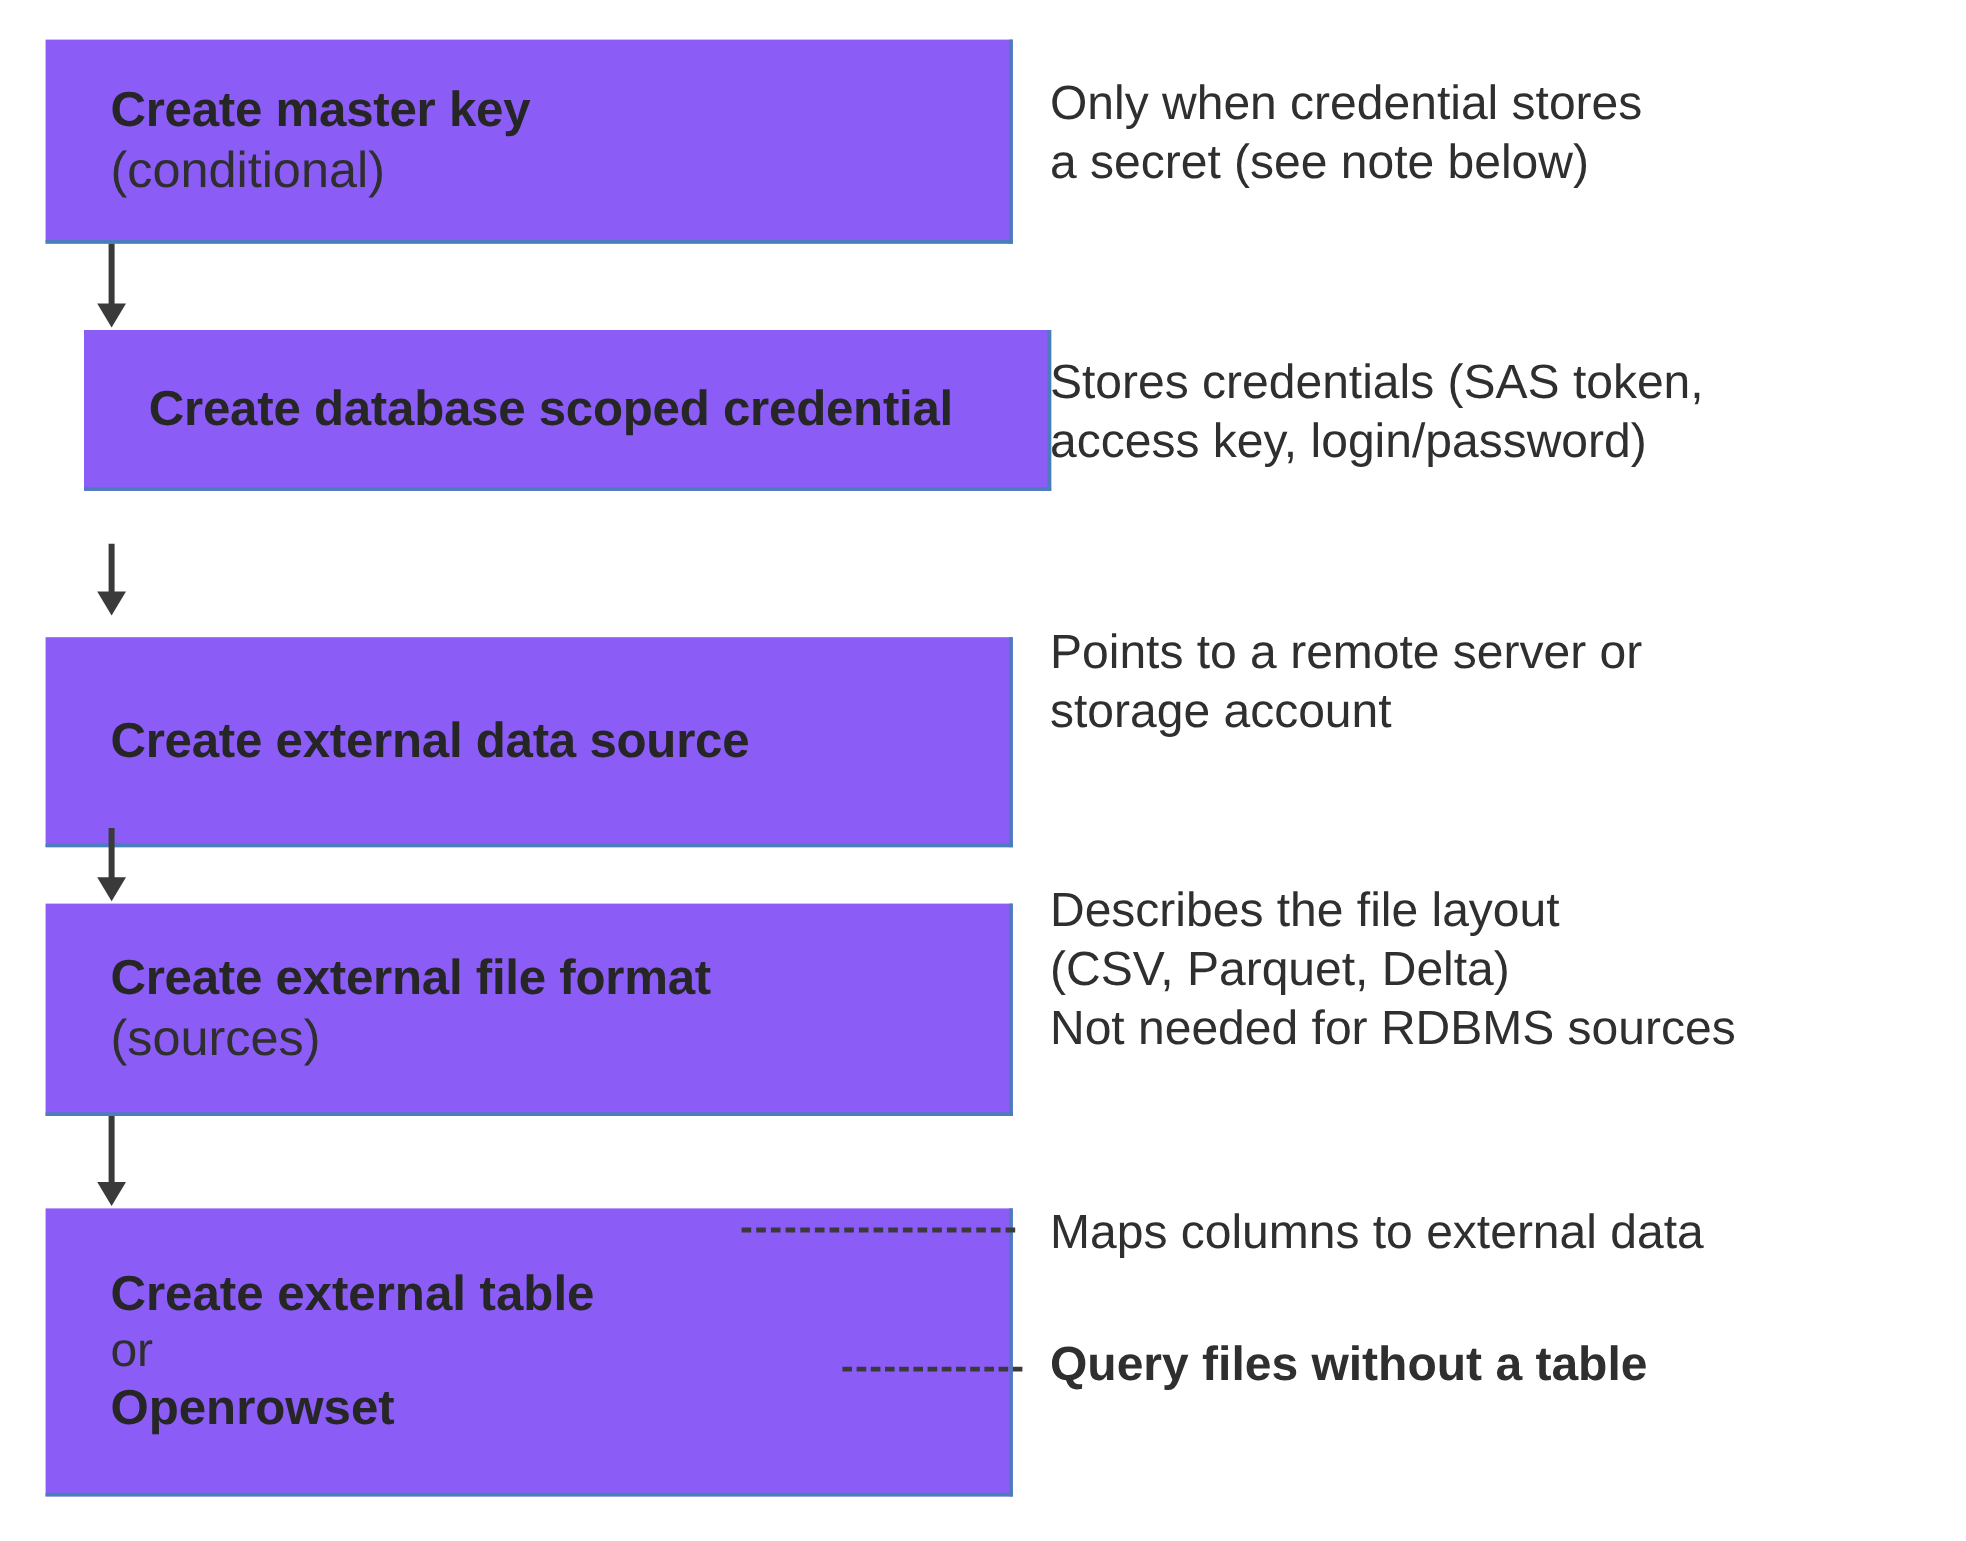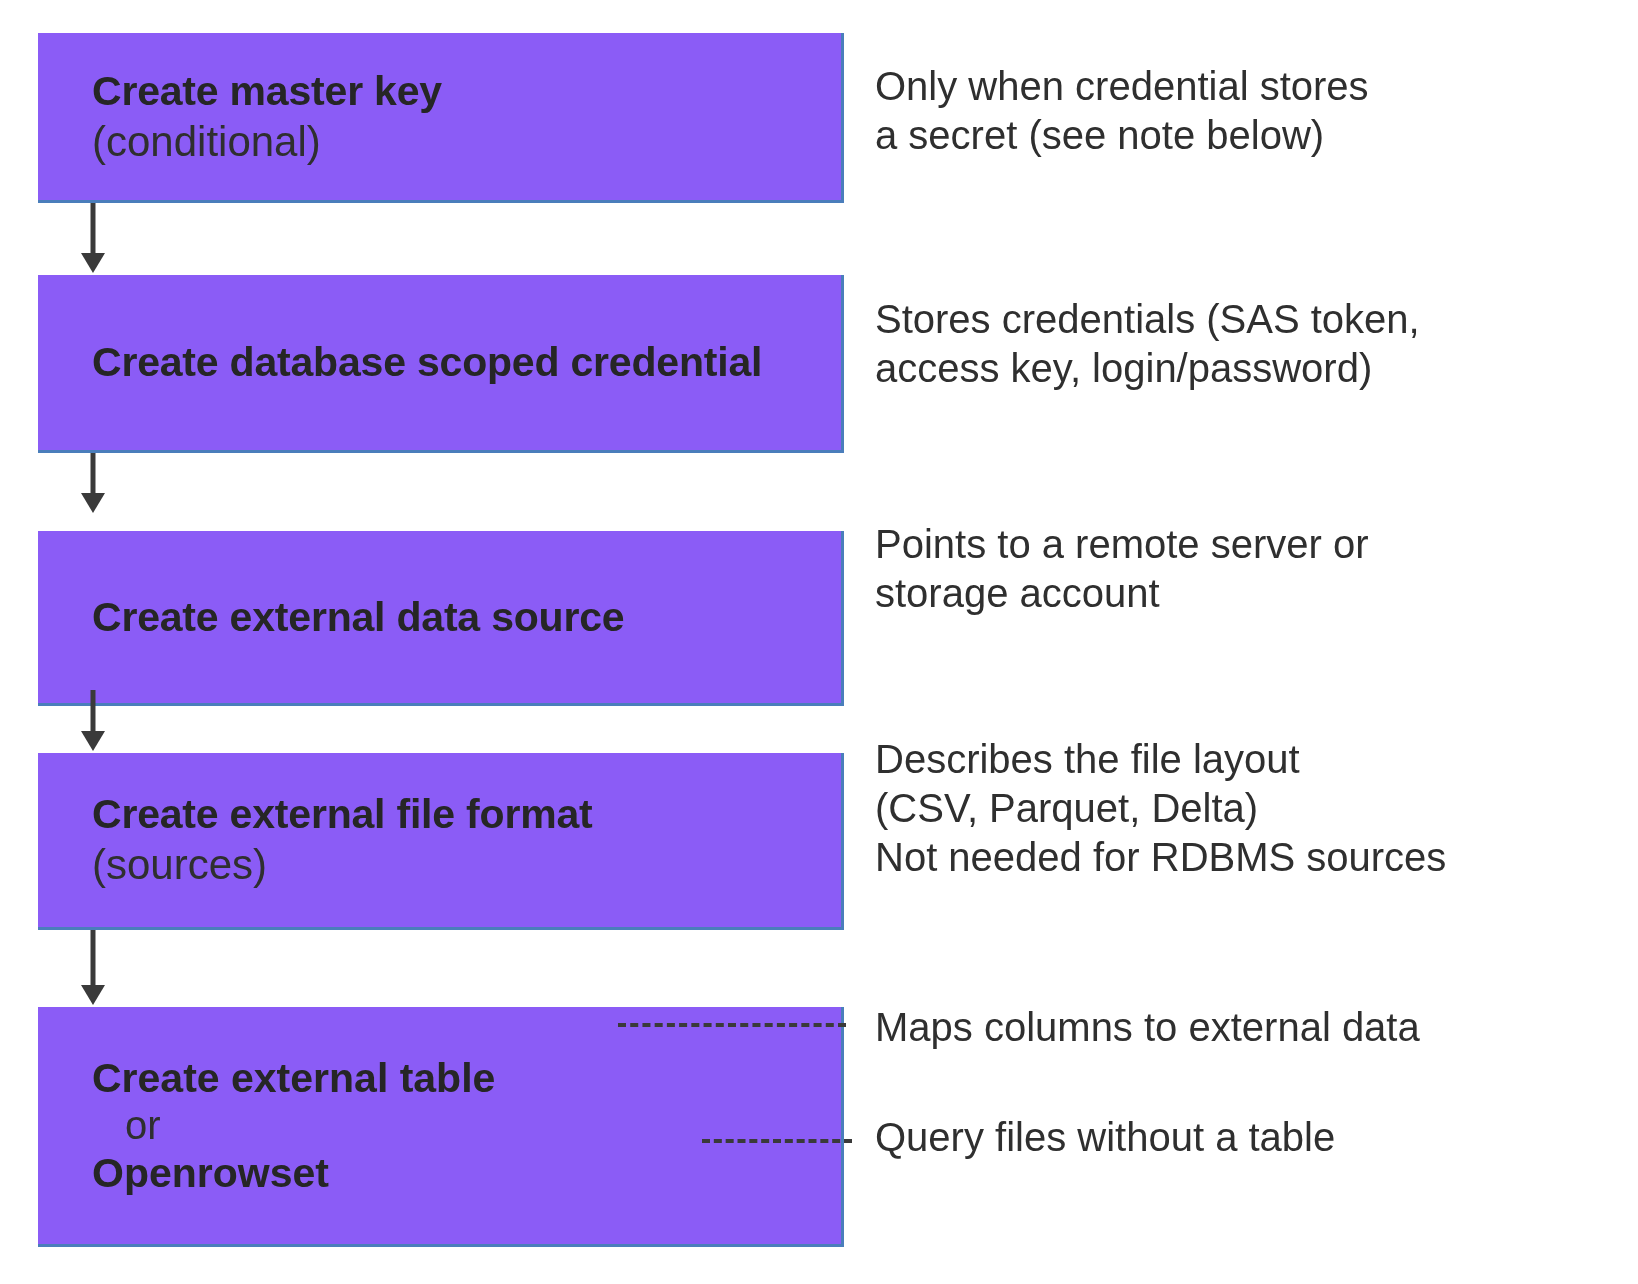--- a/index.html
+++ b/index.html
@@ -46,21 +46,21 @@
     color: #262626;
   }
   .step-sub {
     font-size: 42px;
     font-weight: normal;
     line-height: 1.22;
     color: #2f2f2f;
   }
 
   #box-1 { top: 33px;   height: 170px; }
-  #box-2 { top: 275px;  height: 178px; }
+  #box-2 { top: 275px;  height: 134px; margin-left: 32px; }
   #box-3 { top: 515px;  height: 175px; margin-top: 16px; }
   #box-4 { top: 753px;  height: 177px; }
   #box-5 { top: 1007px; height: 240px; }
 
   
   #box-5 .step-text {
     display: flex;
     flex-direction: column;
     justify-content: center;
   }
@@ -80,21 +80,20 @@
     font-weight: normal;
     color: #2f2f2f;
     white-space: nowrap;
     margin-left: 12px;
   }
   .row-or {
     font-size: 40px;
     font-weight: normal;
     color: #2f2f2f;
     line-height: 1.18;
-    margin-left: 33px;
   }
 
   
   .arrow {
     position: absolute;
     left: 80px;
     width: 26px;
   }
   .arrow svg { display: block; }
 
@@ -111,21 +110,21 @@
     font-weight: normal;
     line-height: 1.22;
     color: #2f2f2f;
     white-space: pre-line;
   }
   #note-1 { top: 62px; }
   #note-2 { top: 295px; }
   #note-3 { top: 520px; }
   #note-4 { top: 735px; }
   #note-5a { top: 1003px; }
-  #note-5b { top: 1113px; }
+  #note-5b { top: 1113px; font-weight: bold; }
 
   
   .dashed {
     position: absolute;
     height: 0;
     border-top: 4px dashed #3a3a3a;
   }
   #dash-1 { left: 618px;  top: 1023px; width: 228px; }
   #dash-2 { left: 702px;  top: 1139px; width: 150px; }
 </style>

